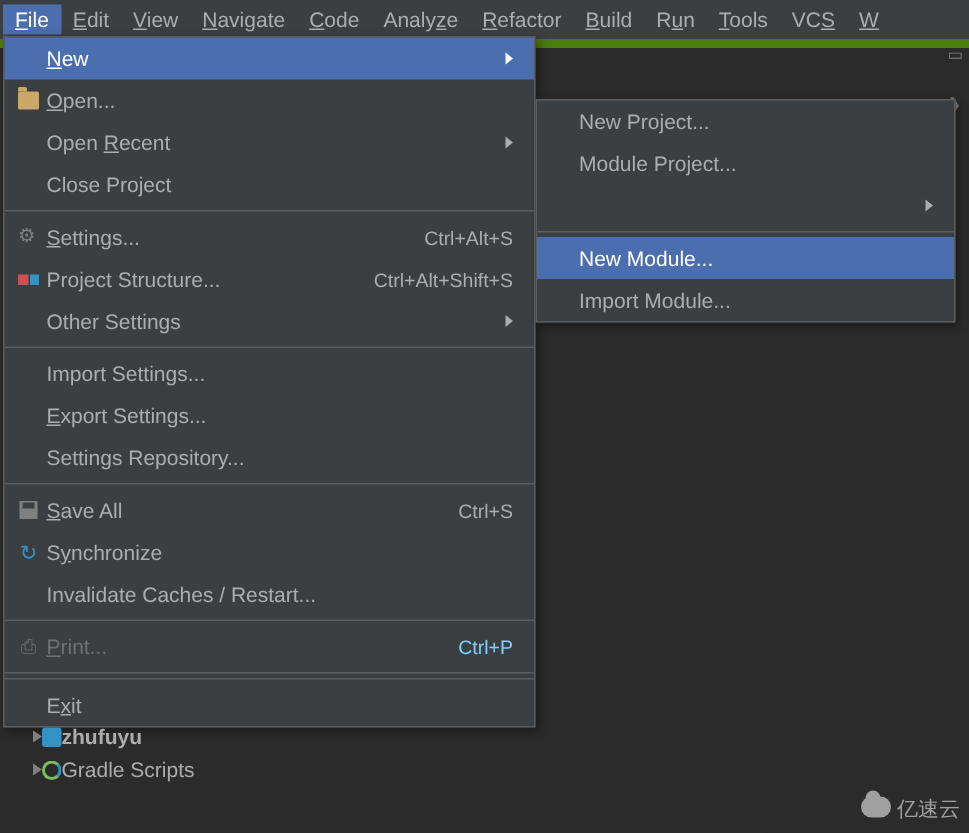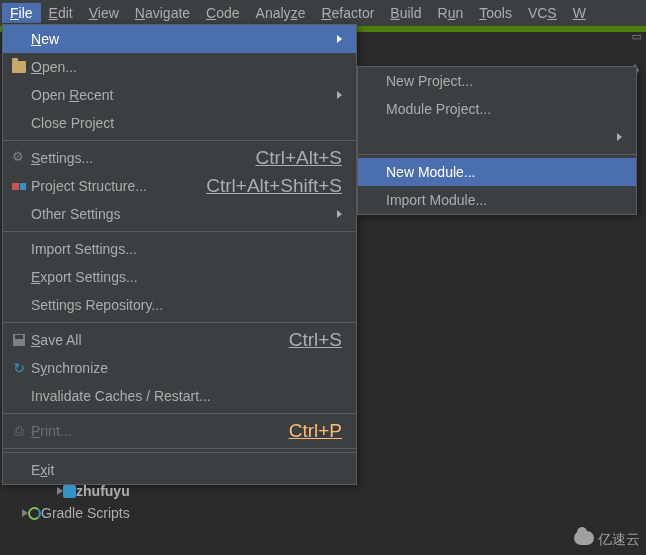--- a/index.html
+++ b/index.html
@@ -65,21 +65,21 @@
   }
   .icon-slot {
     width: 20px;
     height: 18px;
     display: inline-flex;
     align-items: center;
     justify-content: center;
     flex-shrink: 0;
   }
   .label { flex: 1; padding-left: 2px; }
-  .shortcut { color: #adadad; font-size: 19px; text-decoration: underline; }
+  .shortcut { color: #adadad; font-size: 13px; }
   .arrow-right {
     width: 0; height: 0;
     border-top: 4px solid transparent;
     border-bottom: 4px solid transparent;
     border-left: 5px solid #adadad;
     margin-left: auto;
   }
   .menu-row.highlight .arrow-right { border-left-color: #fff; }
 
   
@@ -87,21 +87,20 @@
     position: absolute;
     top: 480px;
     left: 22px;
     color: #adadad;
   }
   .tree-row {
     display: flex;
     align-items: center;
     height: 22px;
     gap: 0;
-    justify-content: flex-end;
   }
   .tri {
     width: 0; height: 0;
     border-top: 4px solid transparent;
     border-bottom: 4px solid transparent;
     border-left: 6px solid #808080;
   }
 
   
   .folder-icon { width:14px; height:12px; background:#c9a86a; border-radius:1px; position:relative; }
@@ -232,21 +231,21 @@
   <div class="menu-row">
     <span class="icon-slot"></span>
     <span class="label">Invalidate Caches / Restart...</span>
   </div>
   <div class="menu-sep"></div>
   <div class="menu-row" style="color:#707070;">
     <span class="icon-slot">
         <span class="print-icon">⎙</span>
       </span>
     <span class="label"><span class="mn">P</span>rint...</span>
-    <span class="shortcut" style="color:#fdba74;">Ctrl+P</span>
+    <span class="shortcut" style="color:#7dd3fc;">Ctrl+P</span>
   </div>
   <div class="menu-sep"></div>
   <div class="menu-sep"></div>
   <div class="menu-row">
     <span class="icon-slot"></span>
     <span class="label">E<span class="mn">x</span>it</span>
   </div>
 </div>
 
 <div class="dropdown submenu-new">

